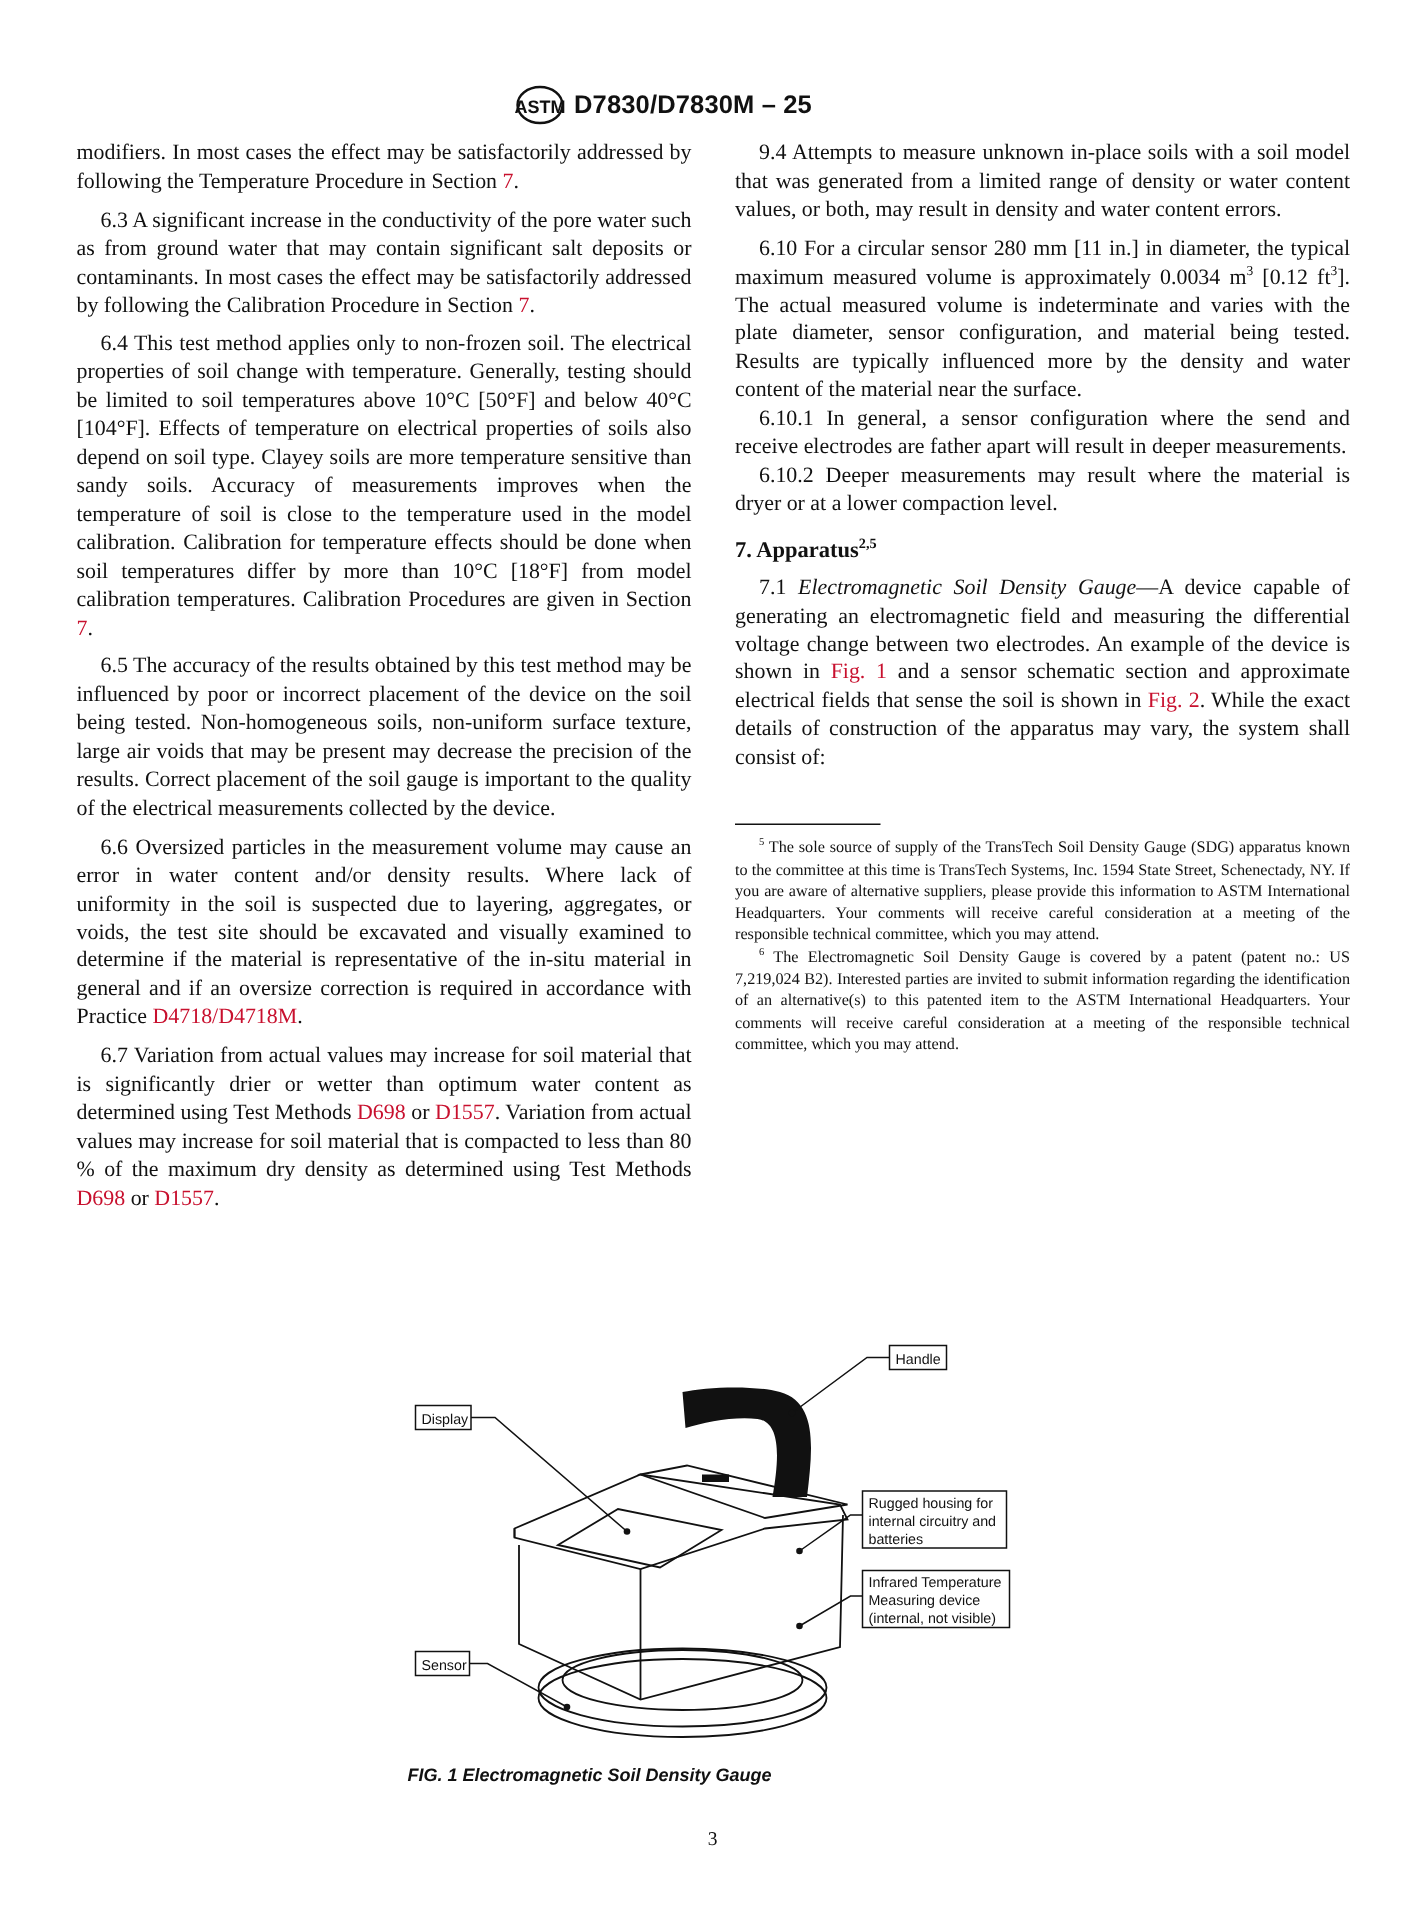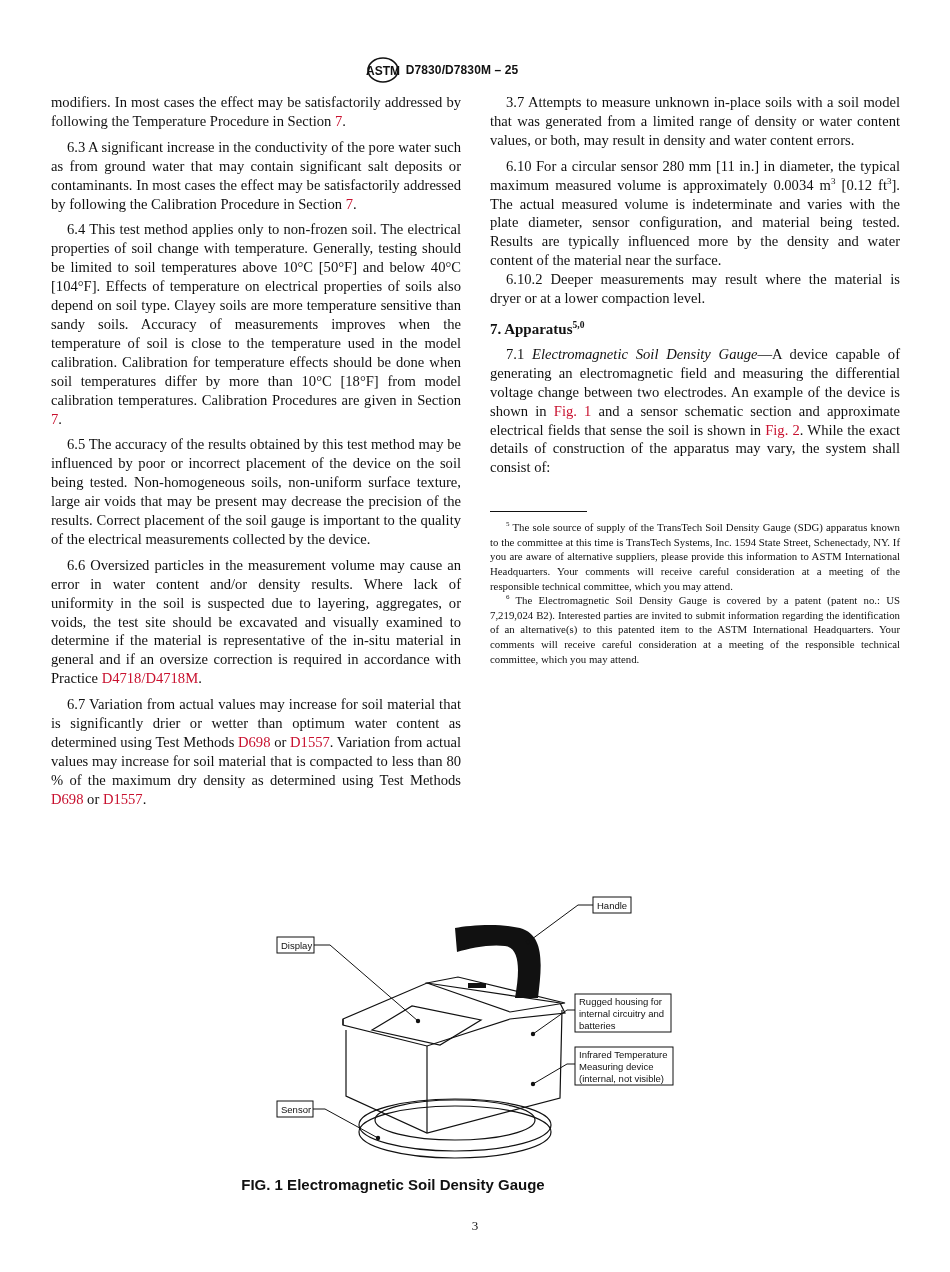--- a/index.html
+++ b/index.html
@@ -1,35 +1,35 @@
 <!DOCTYPE html>
 <html><head>
 <meta charset="utf-8">
 <style>
   html, body { margin:0; padding:0; background:#fff; }
   body { width:950px; height:1272px; position:relative; overflow:hidden; font-family:"Liberation Serif", serif; color:#111; }
   .header { position:absolute; top:56px; left:0; width:884px; text-align:center; }
   .header-inner { display:inline-flex; align-items:center; gap:6px; }
   .logo { width:34px; height:28px; }
-  .doc-id { font-family:"Liberation Sans", sans-serif; font-weight:bold; font-size:12px; letter-spacing:0.1px; }
+  .doc-id { font-family:"Liberation Sans", sans-serif; font-weight:bold; font-size:17px; letter-spacing:0.1px; }
   .col { position:absolute; top:93px; width:410px; font-size:14.6px; line-height:18.9px; text-align:justify; hyphens:manual; }
   .col.left { left:51px; }
   .col.right { left:490px; }
   p { margin:0 0 7px 0; }
   p.tight { margin-bottom:0; }
   .ind { text-indent:16px; }
   .link { color:#c8102e; }
   .sec-title { font-weight:bold; font-size:15px; margin:12px 0 6px 0; }
   .sec-title sup { font-size:9.5px; }
   sup { font-size:9px; line-height:0; }
   .fn-rule { width:97px; height:1px; background:#111; margin:34px 0 8px 0; }
   .footnote { font-size:10.8px; line-height:14.6px; text-align:justify; margin:0; }
   .footnote sup { font-size:7px; }
   .figure { position:absolute; left:262px; top:888px; width:430px; height:300px; }
-  .fig-caption { position:absolute; top:1176px; left:0; width:786px; text-align:center; font-family:"Liberation Sans", sans-serif; font-weight:bold; font-size:15px; }
+  .fig-caption { position:absolute; top:1176px; left:0; width:786px; text-align:center; font-family:"Liberation Sans", sans-serif; font-weight:bold; font-size:12px;font-style:italic; }
   .page-num { position:absolute; top:1218px; left:0; width:950px; text-align:center; font-size:13px; }
   .lbl { font-family:"Liberation Sans", sans-serif; font-size:9.5px; fill:#111; }
 </style>
 </head>
 <body>
 
 <div class="header">
   <div class="header-inner">
     <svg class="logo" viewBox="0 0 34 28">
       <ellipse cx="17" cy="14" rx="15" ry="12" fill="none" stroke="#111" stroke-width="1.6"></ellipse>
@@ -42,24 +42,25 @@
 <div class="col left">
   <p><span>modifiers. In most cases the effect may be satisfactorily addressed by following the Temperature Procedure in Section </span><a class="link">7</a><span>.</span></p>
   <p class="ind"><span>6.3 A significant increase in the conductivity of the pore water such as from ground water that may contain significant salt deposits or contaminants. In most cases the effect may be satisfactorily addressed by following the Calibration Procedure in Section </span><a class="link">7</a><span>.</span></p>
   <p class="ind"><span>6.4 This test method applies only to non-frozen soil. The electrical properties of soil change with temperature. Generally, testing should be limited to soil temperatures above 10°C [50°F] and below 40°C [104°F]. Effects of temperature on electrical properties of soils also depend on soil type. Clayey soils are more temperature sensitive than sandy soils. Accuracy of measurements improves when the temperature of soil is close to the temperature used in the model calibration. Calibration for temperature effects should be done when soil temperatures differ by more than 10°C [18°F] from model calibration temperatures. Calibration Procedures are given in Section </span><a class="link">7</a><span>.</span></p>
   <p class="ind">6.5 The accuracy of the results obtained by this test method may be influenced by poor or incorrect placement of the device on the soil being tested. Non-homogeneous soils, non-uniform surface texture, large air voids that may be present may decrease the precision of the results. Correct placement of the soil gauge is important to the quality of the electrical measure­ments collected by the device.</p>
   <p class="ind"><span>6.6 Oversized particles in the measurement volume may cause an error in water content and/or density results. Where lack of uniformity in the soil is suspected due to layering, aggregates, or voids, the test site should be excavated and visually examined to determine if the material is representative of the in-situ material in general and if an oversize correction is required in accordance with Practice </span><a class="link">D4718/D4718M</a><span>.</span></p>
   <p class="ind"><span>6.7 Variation from actual values may increase for soil material that is significantly drier or wetter than optimum water content as determined using Test Methods </span><a class="link">D698</a><span> or </span><a class="link">D1557</a><span>. Variation from actual values may increase for soil material that is compacted to less than 80 % of the maximum dry density as determined using Test Methods </span><a class="link">D698</a><span> or </span><a class="link">D1557</a><span>.</span></p>
 </div>
 
 <div class="col right">
-  <p class="ind">3.7 Attempts to measure unknown in-place soils with a soil model that was generated from a limited range of density or water content values, or both, may result in density and water content errors.</p>
+  <p class="ind">9.4 Attempts to measure unknown in-place soils with a soil model that was generated from a limited range of density or water content values, or both, may result in density and water content errors.</p>
   <p class="ind tight"><span>6.10 For a circular sensor 280 mm [11 in.] in diameter, the typical maximum measured volume is approximately 0.0034 m</span><sup>3</sup><span> [0.12 ft</span><sup>3</sup><span>]. The actual measured volume is indeterminate and varies with the plate diameter, sensor configuration, and material being tested. Results are typically influenced more by the density and water content of the material near the surface.</span></p>
+  <p class="ind tight">6.10.1 In general, a sensor configuration where the send and receive electrodes are father apart will result in deeper mea­surements.</p>
   <p class="ind">6.10.2 Deeper measurements may result where the material is dryer or at a lower compaction level.</p>
-  <div class="sec-title"><span>7. Apparatus</span><sup>5,0</sup></div>
+  <div class="sec-title"><span>7. Apparatus</span><sup>2,5</sup></div>
   <p class="ind tight"><span>7.1 </span><i>Electromagnetic Soil Density Gauge</i><span>—A device capable of generating an electromagnetic field and measuring the differential voltage change between two electrodes. An ex­ample of the device is shown in </span><a class="link">Fig. 1</a><span> and a sensor schematic section and approximate electrical fields that sense the soil is shown in </span><a class="link">Fig. 2</a><span>. While the exact details of construction of the apparatus may vary, the system shall consist of:</span></p>
   <div class="fn-rule"></div>
   <p class="footnote ind"><sup>5</sup> <span>The sole source of supply of the TransTech Soil Density Gauge (SDG) apparatus known to the committee at this time is TransTech Systems, Inc. 1594 State Street, Schenectady, NY. If you are aware of alternative suppliers, please provide this information to ASTM International Headquarters. Your comments will receive careful consideration at a meeting of the responsible technical committee, which you may attend.</span></p>
   <p class="footnote ind"><sup>6</sup> <span>The Electromagnetic Soil Density Gauge is covered by a patent (patent no.: US 7,219,024 B2). Interested parties are invited to submit information regarding the identification of an alternative(s) to this patented item to the ASTM International Headquarters. Your comments will receive careful consideration at a meeting of the responsible technical committee, which you may attend.</span></p>
 </div>
 
 <svg class="figure" viewBox="262 888 430 300">
   <g fill="none" stroke="#111" stroke-width="1.2">
 
     <ellipse cx="455" cy="1125" rx="96" ry="26"></ellipse>

